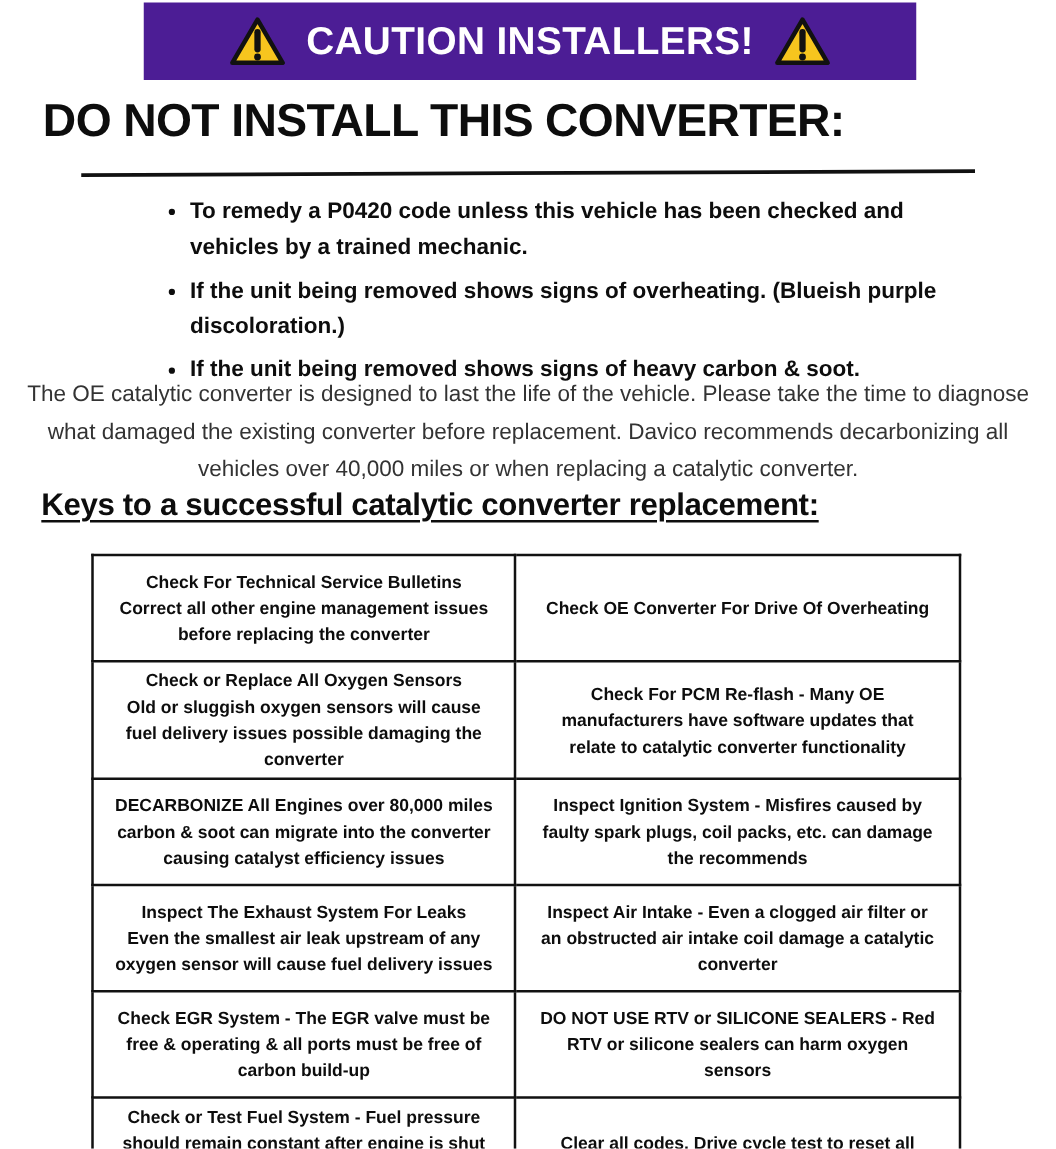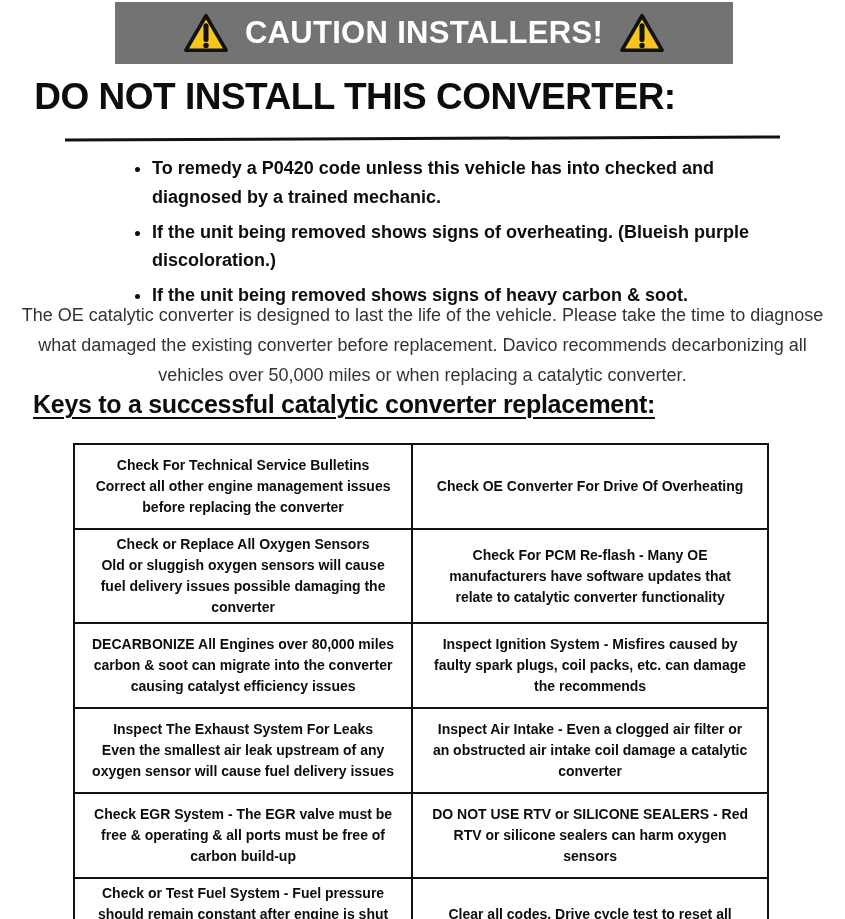--- a/index.html
+++ b/index.html
@@ -135,21 +135,21 @@
     color: #0d0d0d;
   }
   .keys-table .col-left  { width: 48.6%; }
   .keys-table .col-right { width: 51.4%; }
 </style>
 </head>
 <body>
 
 <div class="page">
 
-  <div class="banner" style="background: #737373;">
+  <div class="banner" style="background: #4c1d95;">
     <span class="tri">
       <svg width="46" height="42" viewBox="0 0 64 58" aria-hidden="true">
         <path class="tri-body" d="M32 5 L60 53 L4 53 Z" fill="#f7c51e" stroke="#111111" stroke-width="5" stroke-linejoin="round"></path>
         <path d="M32 19 L32 38" stroke="#111111" stroke-width="7" stroke-linecap="round"></path>
         <circle cx="32" cy="46.5" r="3.8" fill="#111111"></circle>
       </svg>
     </span>
     <span class="banner-text">CAUTION INSTALLERS!</span>
     <span class="tri">
       <svg width="46" height="42" viewBox="0 0 64 58" aria-hidden="true">
@@ -158,26 +158,26 @@
         <circle cx="32" cy="46.5" r="3.8" fill="#111111"></circle>
       </svg>
     </span>
   </div>
 
   <h1 class="headline">DO NOT INSTALL THIS CONVERTER:</h1>
 
   <div class="divider"></div>
 
   <ul class="warning-list">
-    <li>To remedy a P0420 code unless this vehicle has into checked and diagnosed by a trained mechanic.</li>
+    <li>To remedy a P0420 code unless this vehicle has been checked and vehicles by a trained mechanic.</li>
     <li>If the unit being removed shows signs of overheating. (Blueish purple discoloration.)</li>
     <li>If the unit being removed shows signs of heavy carbon &amp; soot.</li>
   </ul>
 
-  <p class="intro">The OE catalytic converter is designed to last the life of the vehicle. Please take the time to diagnose what damaged the existing converter before replacement. Davico recommends decarbonizing all vehicles over 50,000 miles or when replacing a catalytic converter.</p>
+  <p class="intro">The OE catalytic converter is designed to last the life of the vehicle. Please take the time to diagnose what damaged the existing converter before replacement. Davico recommends decarbonizing all vehicles over 40,000 miles or when replacing a catalytic converter.</p>
 
   <h2 class="keys-heading">Keys to a successful catalytic converter replacement:</h2>
 
   <table class="keys-table">
     <tbody>
       <tr>
         <td class="col-left">Check For Technical Service Bulletins
 Correct all other engine management issues before replacing the converter</td>
         <td class="col-right">Check OE Converter For Drive Of Overheating</td>
       </tr>

